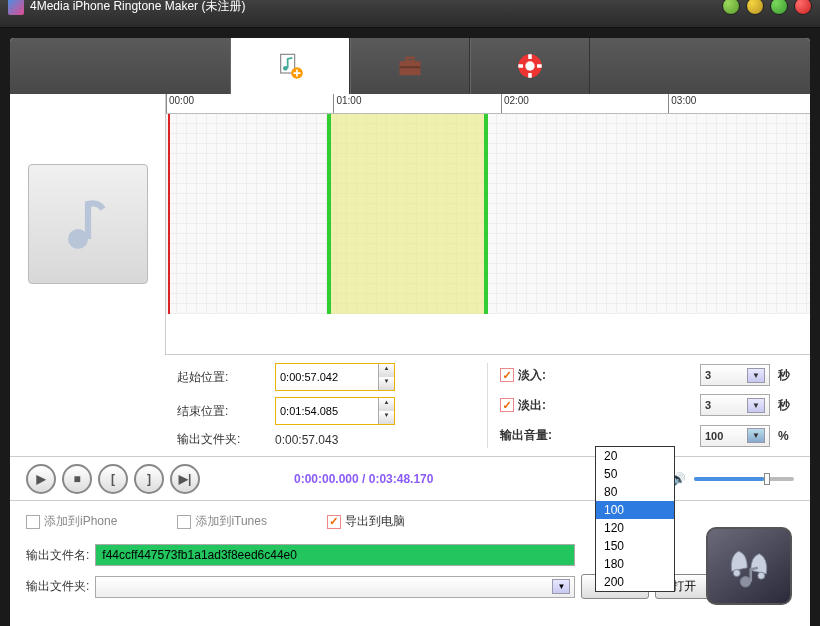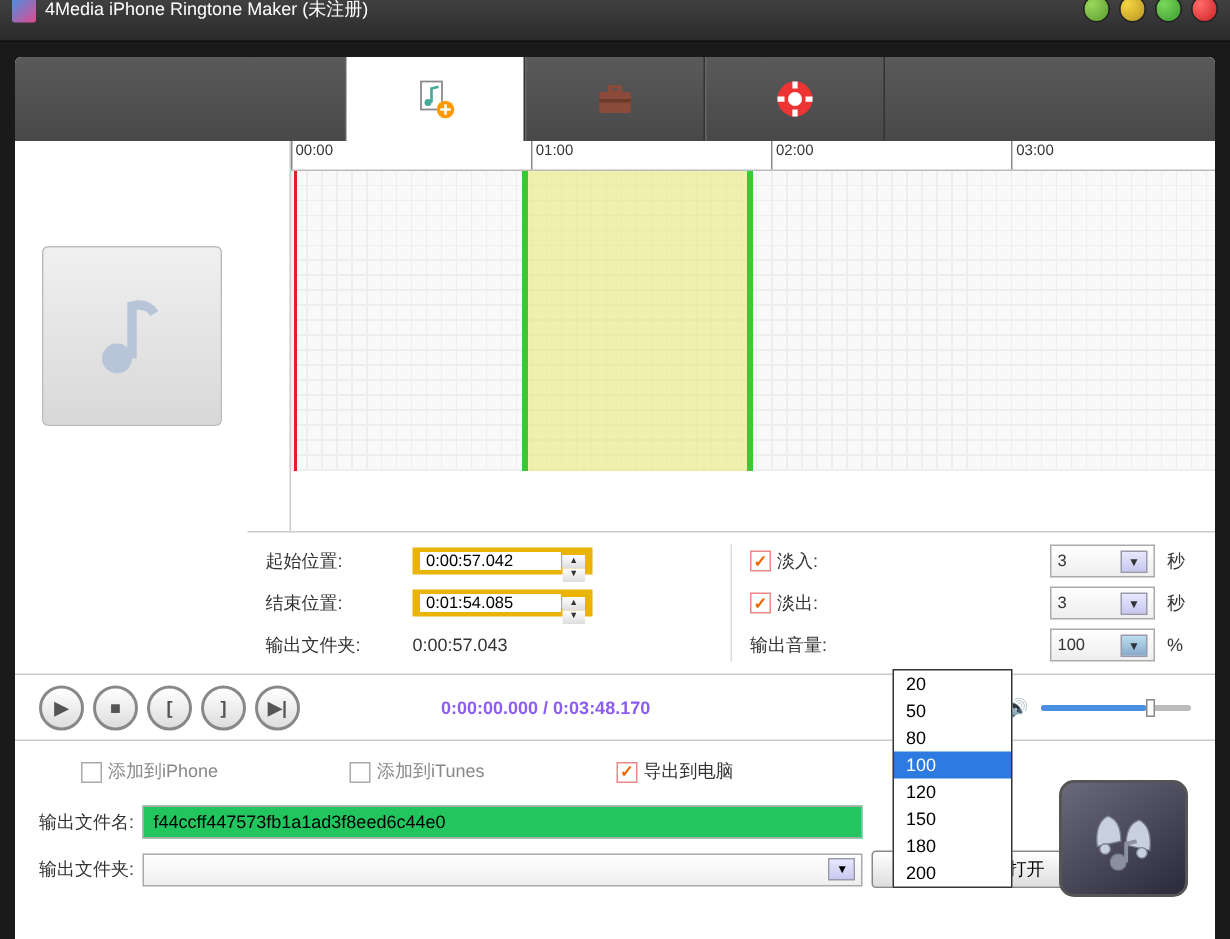--- a/index.html
+++ b/index.html
@@ -19,52 +19,52 @@
 .toolbar { height: 56px; background: linear-gradient(#5a5a5a, #484848); display: flex; justify-content: center; align-items: stretch; border-radius: 4px 4px 0 0; }
 .toolbar-tab { width: 120px; display: flex; align-items: center; justify-content: center; border-left: 1px solid #666; border-right: 1px solid #333; cursor: pointer; }
 .toolbar-tab.active { background: #fff; }
 .toolbar-icon { width: 28px; height: 28px; }
 
 .timeline-area { display: flex; height: 260px; }
 .thumb-col { width: 155px; display: flex; align-items: center; justify-content: center; }
 .thumb { width: 120px; height: 120px; background: linear-gradient(#f0f0f0, #d8d8d8); border: 1px solid #bbb; border-radius: 4px; display: flex; align-items: center; justify-content: center; }
 .thumb svg { width: 60px; height: 60px; }
 
-.timeline-col { flex: 1; border-left: 1px solid #ccc; position: relative; margin-left: 28px; }
+.timeline-col { flex: 1; border-left: 1px solid #ccc; position: relative; }
 .ruler { height: 20px; border-bottom: 1px solid #bbb; position: relative; font-size: 10px; color: #333; background: #fff; }
 .ruler .tick { position: absolute; top: 0; height: 100%; border-left: 1px solid #888; padding-left: 2px; line-height: 14px;}
 .wave-area { height: 200px; position: relative; background-image: repeating-linear-gradient(0deg, #eee 0, #eee 1px, transparent 1px, transparent 10px), repeating-linear-gradient(90deg, #eee 0, #eee 1px, transparent 1px, transparent 10px); background-color: #f9f9f9; }
 .selection { position: absolute; top: 0; bottom: 0; background: rgba(230, 230, 100, 0.5); border-left: 4px solid #3c3; border-right: 4px solid #3c3; }
 .sel-handle { position: absolute; top: 50%; width: 4px; height: 30px; transform: translateY(-50%); background: #3c3; }
 .start-marker { position: absolute; top: 0; bottom: 0; width: 2px; background: #d22; left: 2px; }
 
 .params { border-top: 1px solid #ccc; padding: 8px 0; display: flex; margin-left: 155px; }
 .params-left, .params-right { display: grid; grid-template-columns: auto auto auto; gap: 6px 8px; align-items: center; font-size: 12px; color: #333; padding: 0 12px; }
 .params-left { grid-template-columns: 90px 130px; border-right: 1px solid #ddd; flex: 1; }
-.params-right { grid-template-columns: auto 60px 70px 20px; flex: 1; }
-.spinner { display: flex; align-items: center; border: 5px solid #eab308; background: #fff; height: 18px; width: 120px; }
+.params-right { grid-template-columns: auto 60px 70px 20px; flex: 1; font-weight: bold; }
+.spinner { display: flex; align-items: center; border: 1px solid #eab308; background: #fff; height: 28px; width: 120px; }
 .spinner input { border: none; flex: 1; padding: 0 4px; font-size: 11px; outline: none; width: 90px; }
 .spinner .arrows { width: 16px; height: 100%; display: flex; flex-direction: column; border-left: 1px solid #aaa; }
 .spinner .arrows div { flex: 1; font-size: 6px; text-align: center; line-height: 9px; cursor: pointer; background: linear-gradient(#fff,#ddd); }
 .select-box { border: 1px solid #aaa; background: linear-gradient(#fff,#eee); height: 22px; display: flex; align-items: center; padding: 0 4px; font-size: 11px; cursor: pointer; position: relative; }
 .select-box .arrow { margin-left: auto; font-size: 8px; background: linear-gradient(#e8e8ff,#c8c8f0); padding: 2px 4px; border: 1px solid #99a; }
 .chk { width: 14px; height: 14px; border: 1px solid #e88; background: #fff; display: inline-flex; align-items: center; justify-content: center; margin-right: 4px; }
 .chk.checked::after { content: "✓"; color: #e60; font-size: 11px; font-weight: bold; }
 
 .controls-row { border-top: 1px solid #ccc; height: 44px; display: flex; align-items: center; padding: 0 16px; font-size: 12px; }
 .play-btn { width: 30px; height: 30px; border: 2px solid #888; border-radius: 50%; background: linear-gradient(#fff,#ddd); margin-right: 6px; display: flex; align-items: center; justify-content: center; cursor: pointer; font-size: 12px; color: #555; font-weight: bold; }
 .time-display { margin-left: 88px; font-weight: bold; color: #8b5cf6; }
 .vol-area { margin-left: auto; display: flex; align-items: center; gap: 8px; }
 .vol-slider { width: 100px; height: 4px; background: #bbb; position: relative; border-radius: 2px; }
 .vol-slider .fill { position: absolute; left: 0; top: 0; bottom: 0; width: 70%; background: #4a90e2; border-radius: 2px; }
 .vol-slider .thumb-s { position: absolute; left: 70%; top: -4px; width: 6px; height: 12px; background: #fff; border: 1px solid #888; }
 
 .output-area { border-top: 1px solid #ccc; padding: 12px 16px; font-size: 12px; position: relative; }
 .chk-row { display: flex; gap: 60px; margin-bottom: 14px; color: #888; }
-.chk-item { display: flex; align-items: center; margin-left: 28px; }
+.chk-item { display: flex; align-items: center; }
 .chk-row .chk { border-color: #aaa; }
 .out-row { display: flex; align-items: center; gap: 6px; margin-bottom: 8px; }
 .out-row label { color: #333; white-space: nowrap; }
 .out-row input { flex: 1; max-width: 480px; border: 1px solid #aaa; padding: 3px 6px; font-size: 12px; background: #22c55e; }
 .out-select { flex: 1; max-width: 480px; }
 .btn { border: 1px solid #888; background: linear-gradient(#fff,#ddd); padding: 3px 16px; border-radius: 3px; cursor: pointer; font-size: 12px; }
 
 .big-btn { position: absolute; right: 18px; bottom: 14px; width: 86px; height: 78px; background: linear-gradient(145deg, #6a6a7a, #2a2a3a); border: 2px solid #555; border-radius: 10px; display: flex; align-items: center; justify-content: center; cursor: pointer; }
 .big-btn svg { width: 56px; height: 56px; }
 

